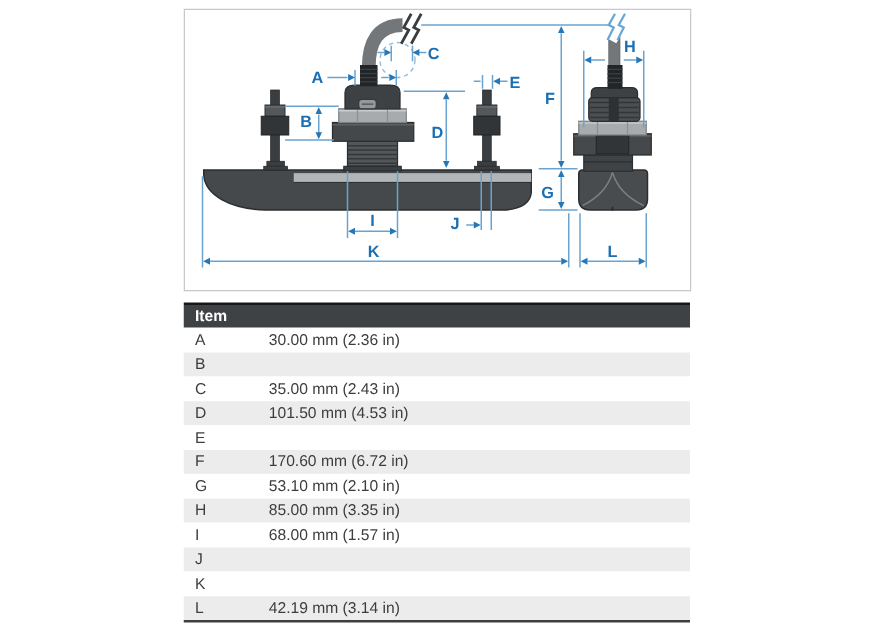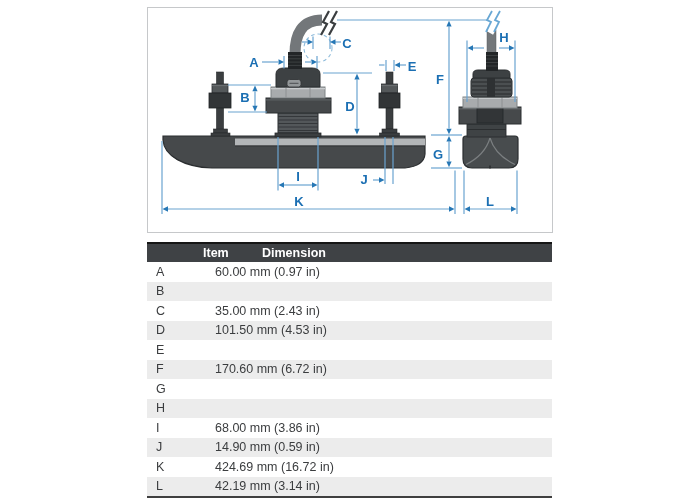--- a/index.html
+++ b/index.html
@@ -15,21 +15,21 @@
   .da{fill:#2677b5;stroke:none;}
   .dash{stroke:#8fbcdb;stroke-width:1.1;fill:none;stroke-dasharray:3.5 3;}
   .bz{stroke:#68a7d4;stroke-width:1.8;fill:none;}
   .kz{stroke:#3b3e40;stroke-width:2.2;fill:none;}
   .wgap{stroke:#ffffff;stroke-width:7;fill:none;}
 
   
   .dim-table{position:absolute;left:147px;top:242px;width:405px;
              border-top:2px solid #161616;border-bottom:2px solid #3f3f3f;}
   .tbl-header{display:flex;align-items:center;height:18px;background:#3f4245;
-              color:#ffffff;font-size:12.5px;font-weight:bold;padding-left:47px;}
+              color:#ffffff;font-size:12.5px;font-weight:bold;}
   .tbl-row{display:flex;align-items:center;height:19.5px;font-size:12.5px;color:#3b3d3f;}
   .tbl-row.shaded{background:#ececec;}
   .col-item{width:59px;padding-left:9px;flex:none;}
   .col-dim{flex:1;}
 </style>
 </head>
 <body>
 
 <div class="screen">
 
@@ -238,26 +238,25 @@
           <text x="216" y="171" class="dim-label">J</text>
           <text x="151" y="193" class="dim-label">K</text>
           <text x="342" y="193" class="dim-label">L</text>
         </g>
     </svg>
   </div>
 
   <div class="dim-table">
     <div class="tbl-header">
       <span class="col-item">Item</span>
-      <span class="col-dim">Dimension</span>
     </div>
     <div>
         <div class="tbl-row">
           <span class="col-item">A</span>
-          <span class="col-dim">60.00 mm (0.97 in)</span>
+          <span class="col-dim">30.00 mm (2.36 in)</span>
         </div>
         <div class="tbl-row shaded">
           <span class="col-item">B</span>
         </div>
         <div class="tbl-row">
           <span class="col-item">C</span>
           <span class="col-dim">35.00 mm (2.43 in)</span>
         </div>
         <div class="tbl-row shaded">
           <span class="col-item">D</span>
@@ -265,35 +264,35 @@
         </div>
         <div class="tbl-row">
           <span class="col-item">E</span>
         </div>
         <div class="tbl-row shaded">
           <span class="col-item">F</span>
           <span class="col-dim">170.60 mm (6.72 in)</span>
         </div>
         <div class="tbl-row">
           <span class="col-item">G</span>
+          <span class="col-dim">53.10 mm (2.10 in)</span>
         </div>
         <div class="tbl-row shaded">
           <span class="col-item">H</span>
+          <span class="col-dim">85.00 mm (3.35 in)</span>
         </div>
         <div class="tbl-row">
           <span class="col-item">I</span>
-          <span class="col-dim">68.00 mm (3.86 in)</span>
+          <span class="col-dim">68.00 mm (1.57 in)</span>
         </div>
         <div class="tbl-row shaded">
           <span class="col-item">J</span>
-          <span class="col-dim">14.90 mm (0.59 in)</span>
         </div>
         <div class="tbl-row">
           <span class="col-item">K</span>
-          <span class="col-dim">424.69 mm (16.72 in)</span>
         </div>
         <div class="tbl-row shaded">
           <span class="col-item">L</span>
           <span class="col-dim">42.19 mm (3.14 in)</span>
         </div>
       </div>
   </div>
 
 </div>
 

